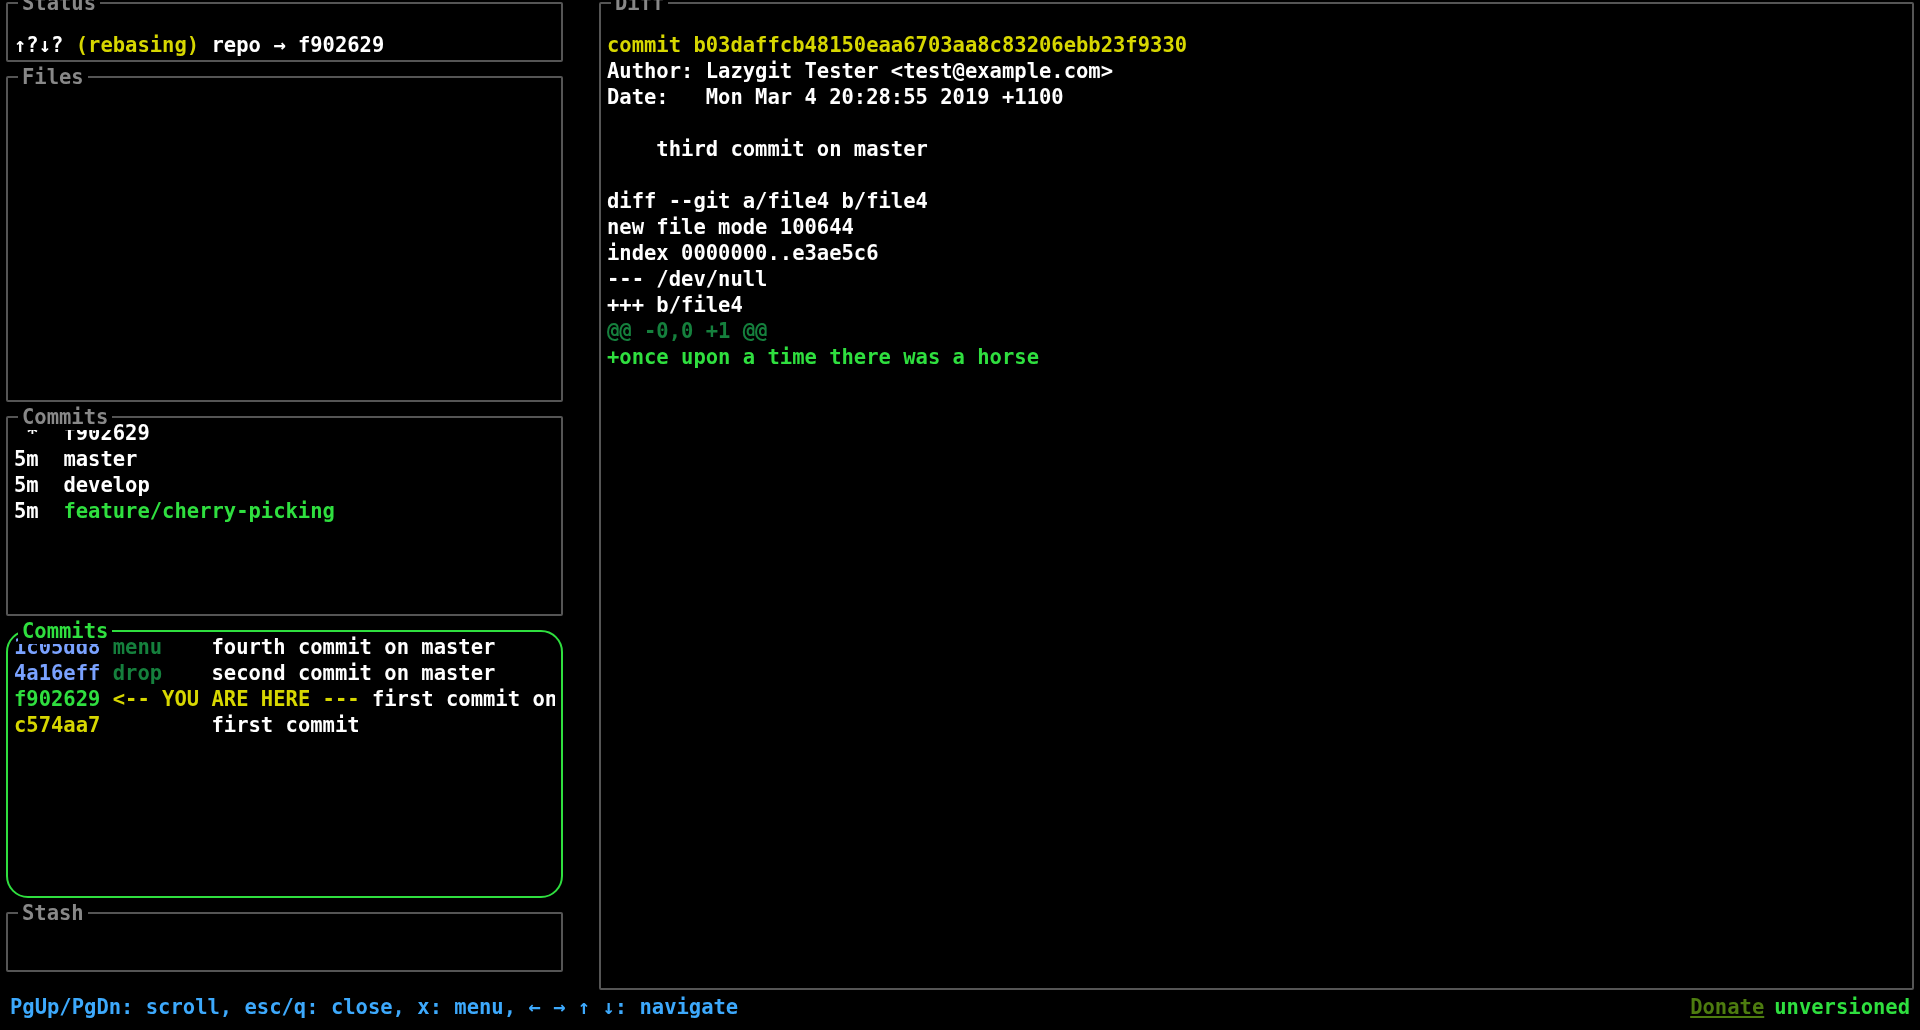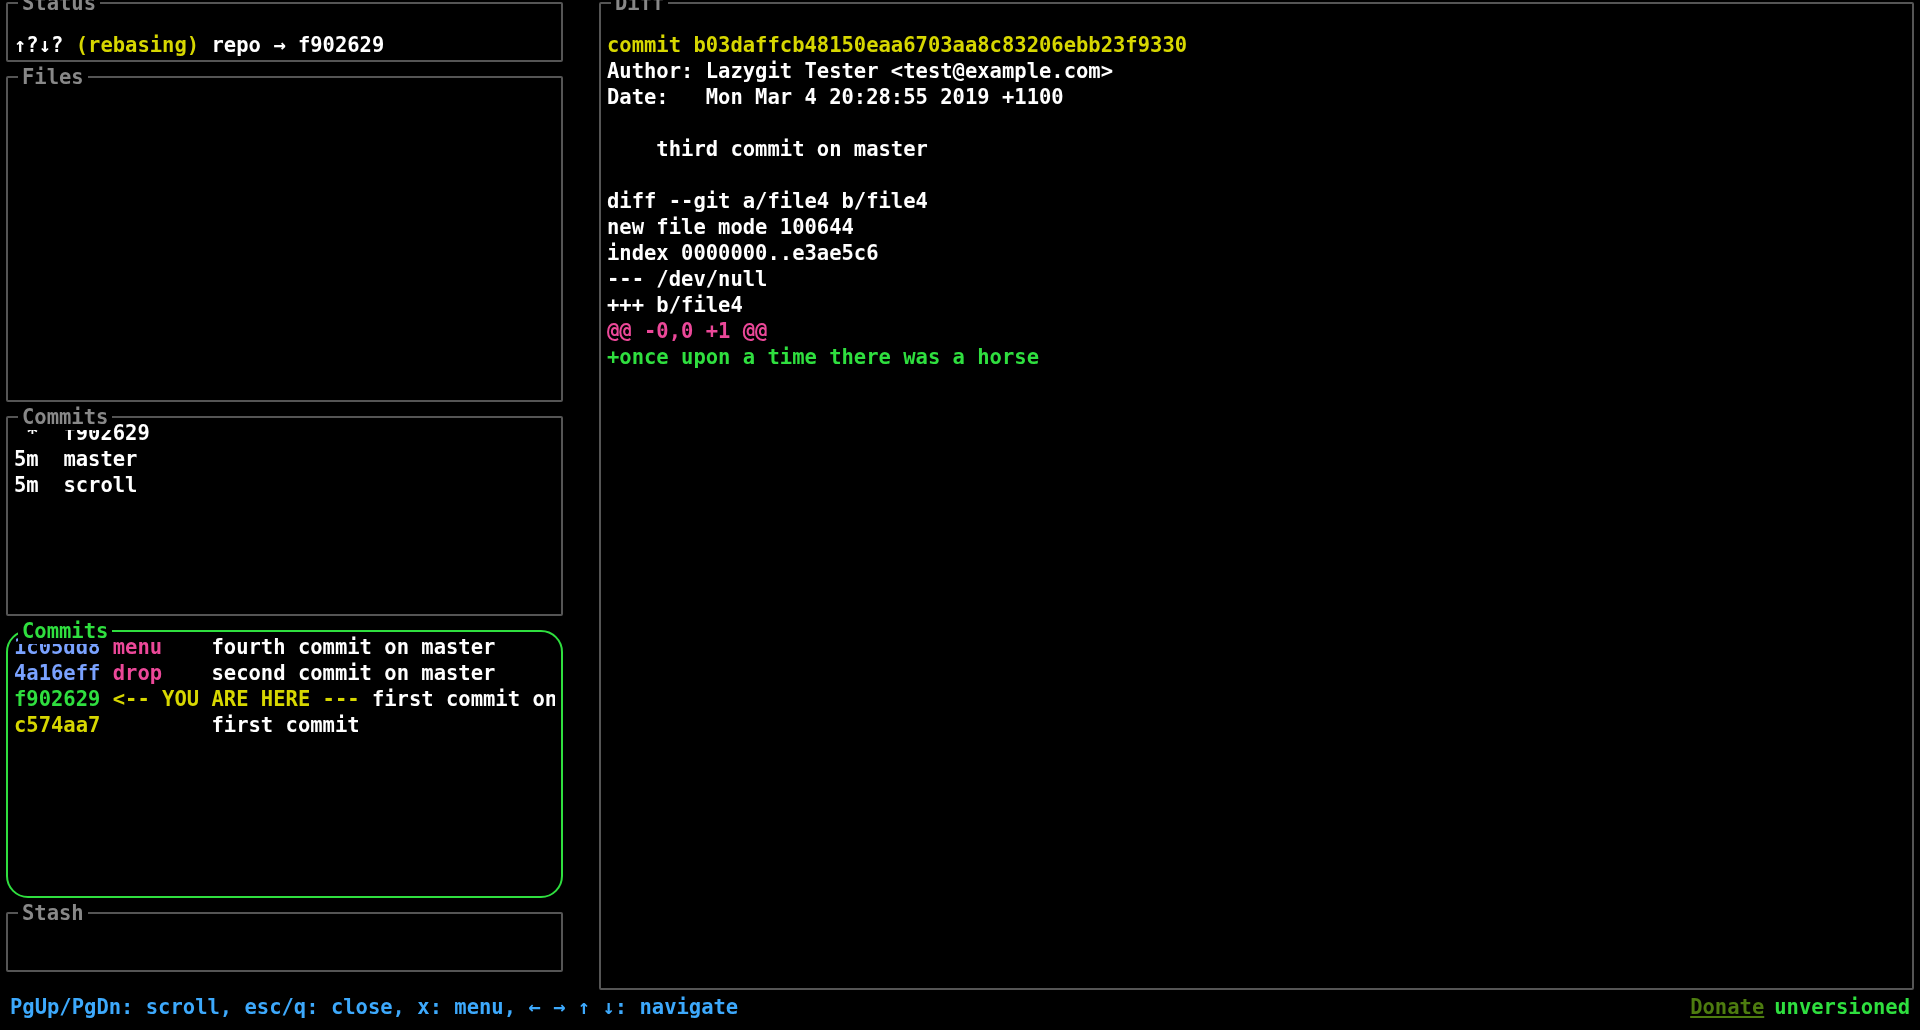--- a/index.html
+++ b/index.html
@@ -63,21 +63,21 @@
   .p-status   { height: 60px; }
   .p-files    { height: 326px; }
   .p-branches { height: 200px; }
   .p-commits  { height: 268px; }
   .p-stash    { height: 60px; }
   .p-diff     { flex: 1; }
 
   .row { white-space: pre; overflow: hidden; }
   .yellow { color: #d7d700; }
   .green { color: #2fdf3f; }
-  .cyan  { color: #ec4899; margin-top: 40px; }
+  .cyan  { color: #15803d; margin-top: 40px; }
   .blue  { color: #4040ff; }
   .lightblue { color: #7aa2ff; }
   .white { color: #fff; }
 
   .footer {
     display: flex;
     align-items: center;
     padding: 0 10px 6px 10px;
     height: 40px;
   }
@@ -106,21 +106,22 @@
 
       <div class="panel p-files">
         <span class="panel-title">Files</span>
       </div>
 
       <div class="panel p-branches">
         <span class="panel-title">Commits</span>
         <div id="branches-container">
             <div class="row"><span class="white"> *  </span><span class="white">f902629</span></div>
             <div class="row"><span class="white">5m  </span><span class="white">master</span></div>
-            <div class="row"><span class="white">5m  </span><span class="white">scroll</span></div>
+            <div class="row"><span class="white">5m  </span><span class="white">develop</span></div>
+            <div class="row"><span class="white">5m  </span><span class="green">feature/cherry-picking</span></div>
           </div>
       </div>
 
       <div class="panel p-commits focused">
         <span class="panel-title">Commits</span>
         <div id="commits-container">
             <div class="commit-line"><span class="lightblue">1c05dd8 </span><span class="cyan">menu    </span><span class="white">fourth commit on master</span></div>
             <div class="commit-line"><span class="lightblue">4a16eff </span><span class="cyan">drop    </span><span class="white">second commit on master</span></div>
             <div class="commit-line"><span class="green">f902629 </span><span class="yellow">&lt;-- YOU ARE HERE --- </span><span class="white">first commit on ma</span></div>
             <div class="commit-line"><span class="yellow">c574aa7 </span><span class="">        </span><span class="white">first commit</span></div>

